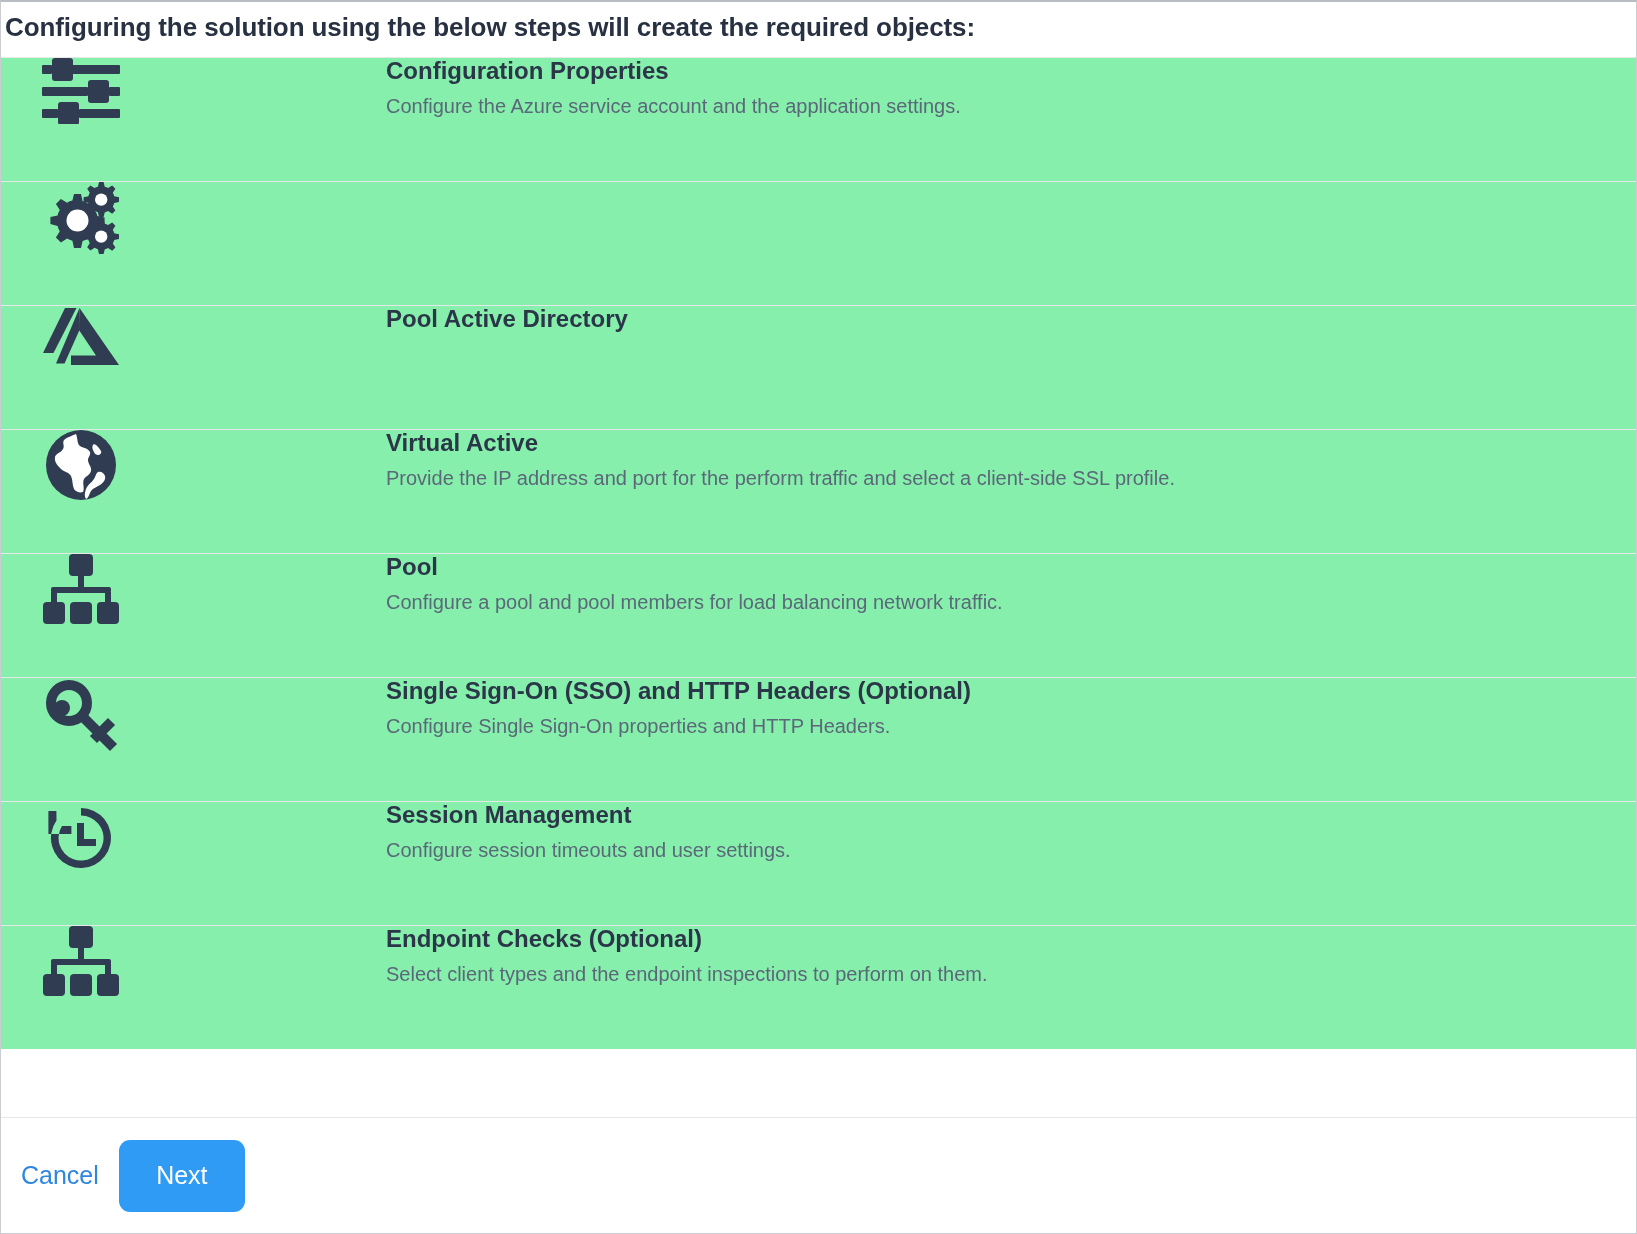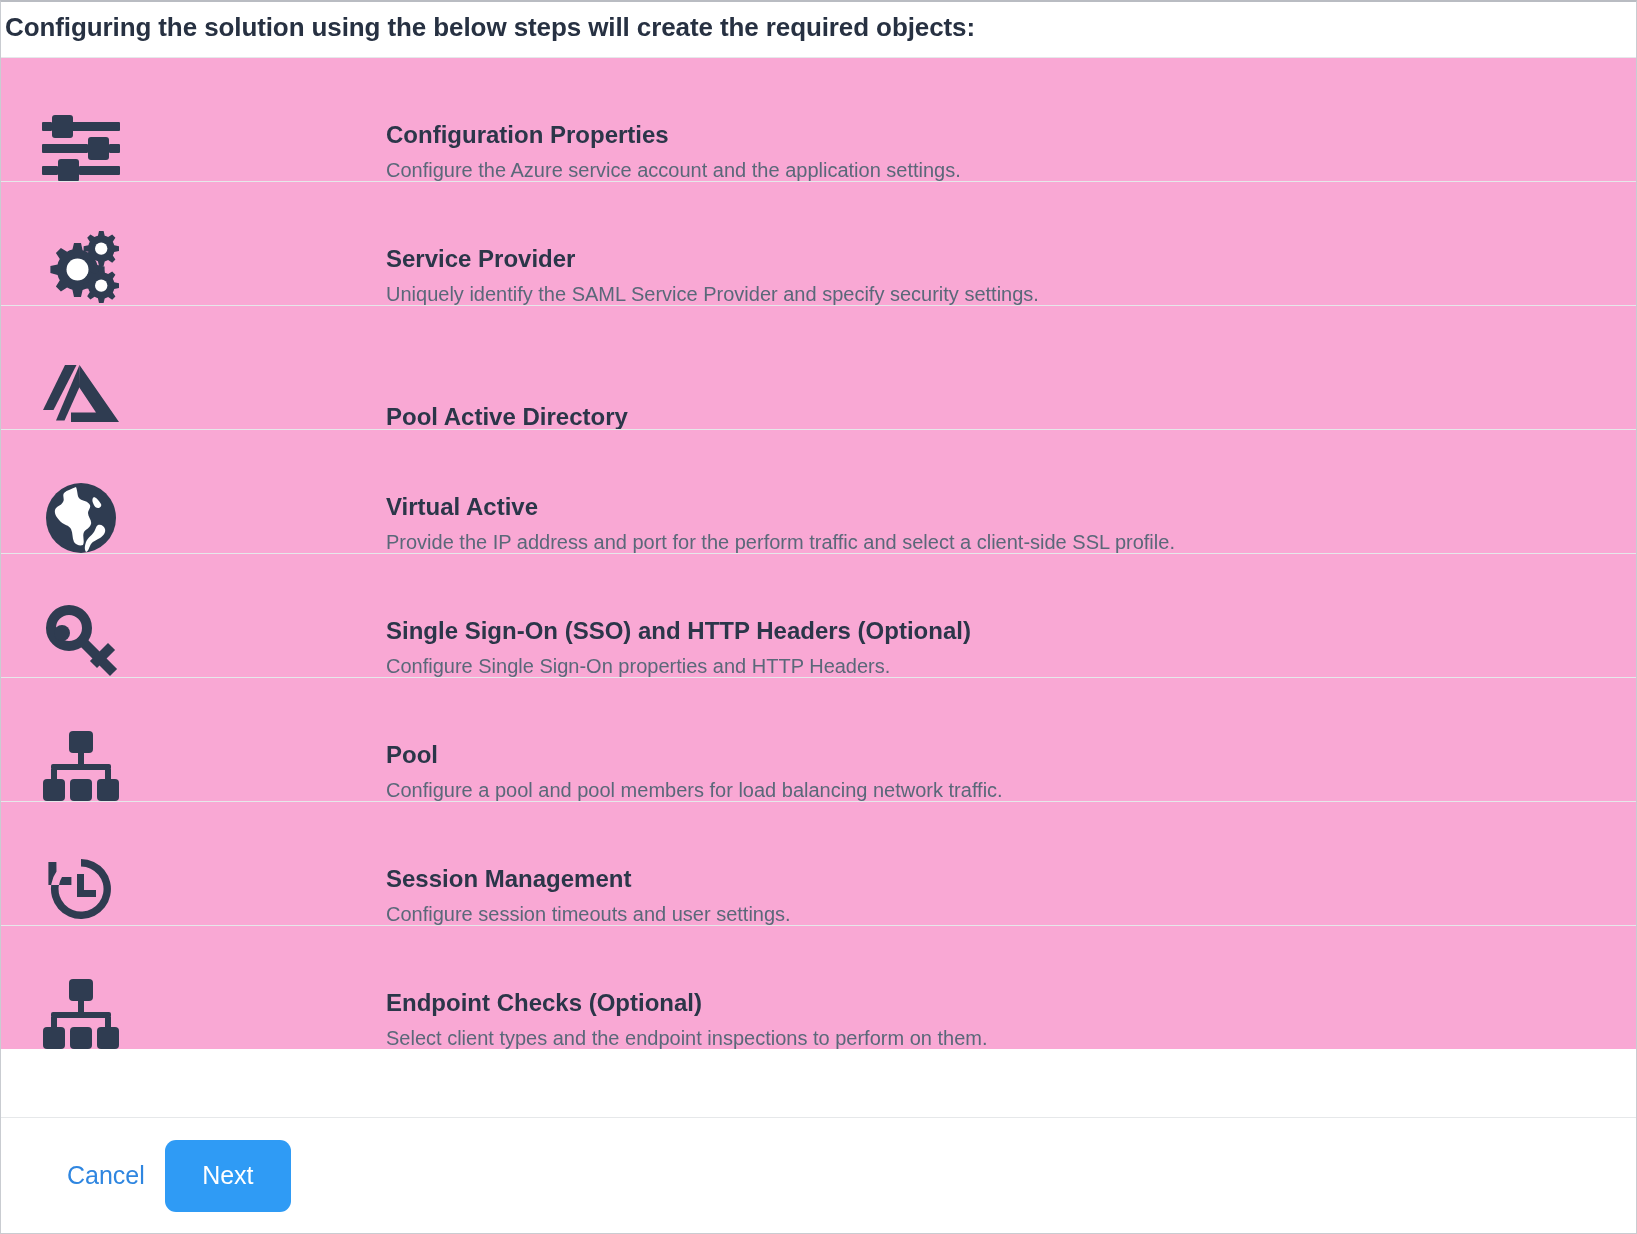--- a/index.html
+++ b/index.html
@@ -38,25 +38,25 @@
 
   
   .steps {
     flex: 1 1 auto;
     display: flex;
     flex-direction: column;
   }
 
   .step-row {
     display: flex;
-    align-items: flex-end;
+    align-items: flex-start;
     border-top: 1px solid #e6e8ea;
     height: 124px;
     flex: 0 0 124px;
-    background: #f9a8d4;
+    background: #86efac;
   }
   .step-row:first-child { border-top: 1px solid #e6e8ea; }
 
   .step-icon {
     flex: 0 0 auto;
     width: 100px;
     margin-left: 30px;
     display: flex;
     align-items: center;
     justify-content: center;
@@ -97,21 +97,20 @@
   }
   .btn-cancel {
     font-size: 25px;
     color: #2f86e0;
     background: none;
     border: none;
     cursor: pointer;
     font-family: "Liberation Sans", sans-serif;
     padding: 0 20px 0 6px;
     line-height: 1;
-    margin-left: 46px;
   }
   .btn-next {
     font-size: 25px;
     color: #ffffff;
     background: #2f9bf5;
     border: none;
     border-radius: 11px;
     cursor: pointer;
     font-family: "Liberation Sans", sans-serif;
     width: 126px;
@@ -162,24 +161,20 @@
             <circle cx="36.5" cy="38.5" r="11" fill="#ffffff"></circle>
 
             <path d="M62 0 l4.6 0 1.1 4.7 a11 11 0 0 1 3.4 1.4 l4.1-2.6 3.2 3.2 -2.6 4.1 a11 11 0 0 1 1.4 3.4 L82 15.3 l0 4.6 -4.8 1.1 a11 11 0 0 1-1.4 3.4 l2.6 4.1 -3.2 3.2 -4.1-2.6 a11 11 0 0 1-3.4 1.4 L66.6 35 l-4.6 0 -1.1-4.8 a11 11 0 0 1-3.4-1.4 l-4.1 2.6 -3.2-3.2 2.6-4.1 a11 11 0 0 1-1.4-3.4 L46.6 19.9 l0-4.6 4.8-1.1 a11 11 0 0 1 1.4-3.4 L50.2 6.7 l3.2-3.2 4.1 2.6 a11 11 0 0 1 3.4-1.4 Z" transform="translate(-4,0)"></path>
             <circle cx="60.2" cy="17.6" r="6.2" fill="#ffffff"></circle>
 
             <path d="M62 40 l4.6 0 1.1 4.7 a11 11 0 0 1 3.4 1.4 l4.1-2.6 3.2 3.2 -2.6 4.1 a11 11 0 0 1 1.4 3.4 L82 55.3 l0 4.6 -4.8 1.1 a11 11 0 0 1-1.4 3.4 l2.6 4.1 -3.2 3.2 -4.1-2.6 a11 11 0 0 1-3.4 1.4 L66.6 75 l-4.6 0 -1.1-4.8 a11 11 0 0 1-3.4-1.4 l-4.1 2.6 -3.2-3.2 2.6-4.1 a11 11 0 0 1-1.4-3.4 L46.6 59.9 l0-4.6 4.8-1.1 a11 11 0 0 1 1.4-3.4 L50.2 46.7 l3.2-3.2 4.1 2.6 a11 11 0 0 1 3.4-1.4 Z" transform="translate(-4,-3)"></path>
             <circle cx="60.2" cy="54.6" r="6.2" fill="#ffffff"></circle>
           </g>
         </svg>
       </div>
-      <div class="step-text">
-        <div class="step-title">Service Provider</div>
-        <div class="step-desc">Uniquely identify the SAML Service Provider and specify security settings.</div>
-      </div>
     </div>
 
     <div class="step-row">
       <div class="step-icon">
         <svg width="76" height="66" viewBox="0 0 76 66">
           <g fill="#2f3c51">
             <path d="M33.5 2 L10.5 47 L0 47 L22 2 Z"></path>
             <path d="M36.5 2 L76 59 L28 59 L28 49.5 L53 49.5 L36 24 Z"></path>
             <path d="M36.5 2 L36.5 24 L21.5 57.5 L13 57.5 Z"></path>
           </g>
@@ -197,37 +192,20 @@
           <g fill="#ffffff">
             <path d="M30 4 c-4 2 -9 3 -12 6 c-2 3 1 6 -1 9 c-2 4 -7 4 -8 8 c-1 5 3 9 6 12 c3 3 8 3 10 7 c2 4 1 9 3 13 c2 3 6 4 9 3 c2-4 -1-9 1-13 c2-3 6-4 7-8 c1-4 -3-7 -3-11 c0-3 3-5 2-8 c-2-4 -7-4 -10-6 c-3-2 -2-7 -4-12 Z"></path>
             <path d="M48 14 c3 1 5 4 7 7 c1 2 -1 4 -3 4 c-3 0 -4-3 -5-5 c-1-2 -1-5 1-6 Z"></path>
             <path d="M52 42 c3-1 6 1 7 4 c1 4 -2 7 -5 9 c-3 2 -7 3 -9 6 c-2 3 -2 7 -5 8 c-2-3 -1-7 0-10 c2-5 7-7 9-12 c1-2 1-4 3-5 Z"></path>
           </g>
         </svg>
       </div>
       <div class="step-text">
         <div class="step-title">Virtual Active</div>
         <div class="step-desc">Provide the IP address and port for the perform traffic and select a client-side SSL profile.</div>
-      </div>
-    </div>
-
-    <div class="step-row">
-      <div class="step-icon">
-        <svg width="74" height="74" viewBox="0 0 74 74">
-          <g fill="none" stroke="#2f3c51" stroke-width="10" stroke-linecap="square">
-            <circle cx="25" cy="25" r="18"></circle>
-            <line x1="38" y1="38" x2="66" y2="66"></line>
-            <line x1="53" y1="58" x2="64" y2="47"></line>
-          </g>
-          <circle cx="18" cy="30" r="8" fill="#2f3c51"></circle>
-        </svg>
-      </div>
-      <div class="step-text">
-        <div class="step-title">Single Sign-On (SSO) and HTTP Headers (Optional)</div>
-        <div class="step-desc">Configure Single Sign-On properties and HTTP Headers.</div>
       </div>
     </div>
 
     <div class="step-row">
       <div class="step-icon">
         <svg width="78" height="70" viewBox="0 0 78 70">
           <g fill="#2f3c51">
             <rect x="27" y="0" width="24" height="22" rx="4"></rect>
             <rect x="36" y="22" width="6" height="16"></rect>
             <rect x="9" y="33" width="60" height="6" rx="2"></rect>
@@ -240,20 +218,37 @@
         </svg>
       </div>
       <div class="step-text">
         <div class="step-title">Pool</div>
         <div class="step-desc">Configure a pool and pool members for load balancing network traffic.</div>
       </div>
     </div>
 
     <div class="step-row">
       <div class="step-icon">
+        <svg width="74" height="74" viewBox="0 0 74 74">
+          <g fill="none" stroke="#2f3c51" stroke-width="10" stroke-linecap="square">
+            <circle cx="25" cy="25" r="18"></circle>
+            <line x1="38" y1="38" x2="66" y2="66"></line>
+            <line x1="53" y1="58" x2="64" y2="47"></line>
+          </g>
+          <circle cx="18" cy="30" r="8" fill="#2f3c51"></circle>
+        </svg>
+      </div>
+      <div class="step-text">
+        <div class="step-title">Single Sign-On (SSO) and HTTP Headers (Optional)</div>
+        <div class="step-desc">Configure Single Sign-On properties and HTTP Headers.</div>
+      </div>
+    </div>
+
+    <div class="step-row">
+      <div class="step-icon">
         <svg width="74" height="72" viewBox="0 0 74 72">
           <g fill="#2f3c51">
             <path d="M37 6 a30 30 0 1 1 -24.5 12.6 l-0.1-9.6 l-8 0 l0 23 l23 0 l0-8 l-9.4 0 A22.5 22.5 0 1 0 37 13.5 Z"></path>
             <rect x="33" y="21" width="7" height="22"></rect>
             <rect x="33" y="37" width="19" height="7"></rect>
           </g>
         </svg>
       </div>
       <div class="step-text">
         <div class="step-title">Session Management</div>

